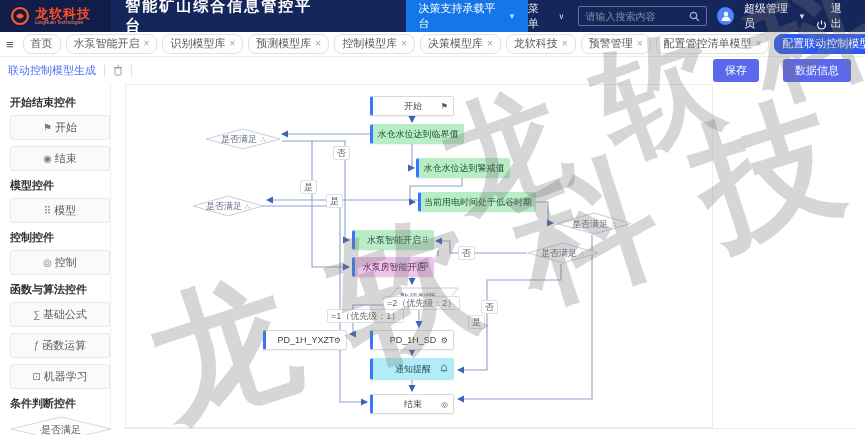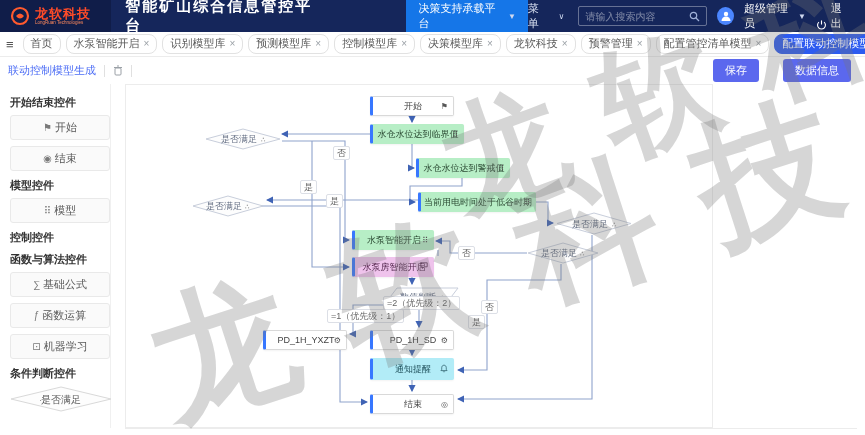--- a/index.html
+++ b/index.html
@@ -194,20 +194,21 @@
 
   <div class="sidebar">
     <div class="sec-title">开始结束控件</div>
     <div class="p-item"><span class="g">⚑</span><span>开始</span></div>
     <div class="p-item"><span class="g">◉</span><span>结束</span></div>
 
     <div class="sec-title">模型控件</div>
     <div class="p-item"><span class="g">⠿</span><span>模型</span></div>
 
     <div class="sec-title">控制控件</div>
+    <div class="p-item"><span class="g">◎</span><span>控制</span></div>
 
     <div class="sec-title">函数与算法控件</div>
     <div class="p-item"><span class="g">∑</span><span>基础公式</span></div>
     <div class="p-item"><span class="g">ƒ</span><span>函数运算</span></div>
     <div class="p-item"><span class="g">⊡</span><span>机器学习</span></div>
 
     <div class="sec-title">条件判断控件</div>
     <svg class="p-shape" width="102" height="26" viewBox="0 0 102 26">
       <polygon points="51,1 101,13 51,25 1,13" fill="#fdfdfd" stroke="#d9d9d9"></polygon>
       <text x="30" y="16" font-size="8" fill="#7a7a7a">∴</text>

